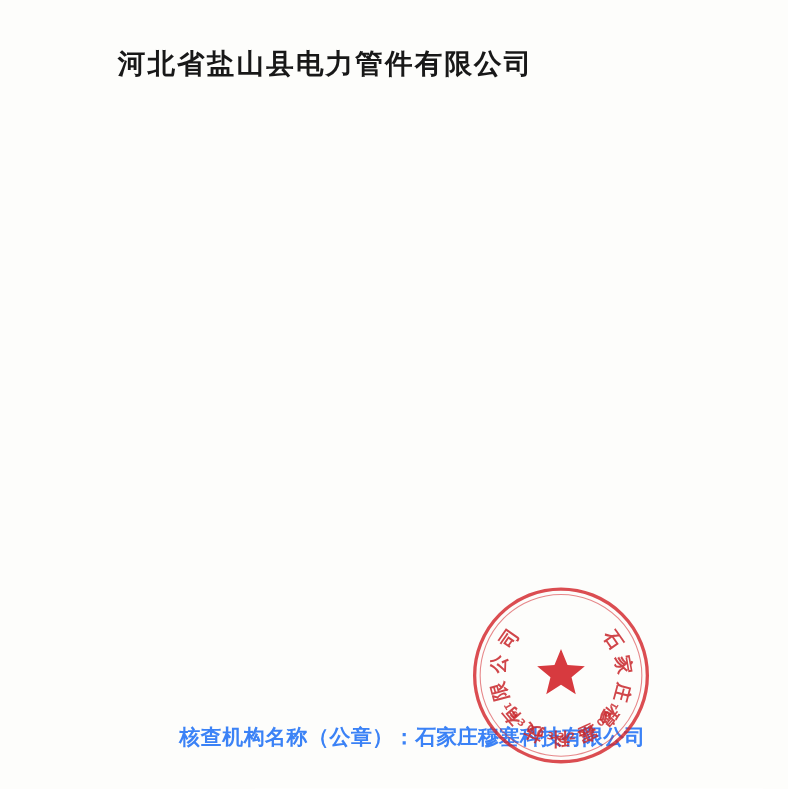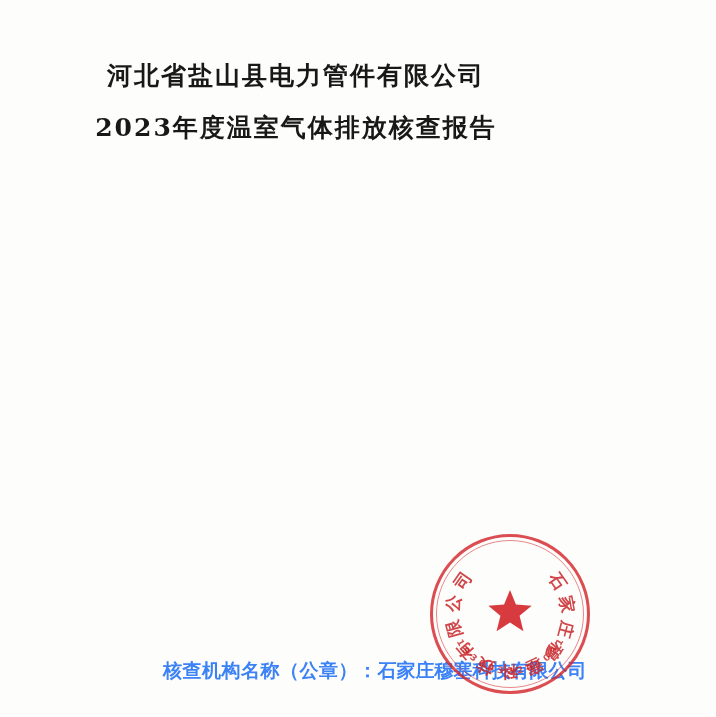--- a/index.html
+++ b/index.html
@@ -16,21 +16,21 @@
   .page {
     position: relative;
     width: 716px;
     height: 717px;
     background: #fdfdfb;
     box-sizing: border-box;
     overflow: hidden;
   }
   .title-block {
     position: absolute;
-    top: 50px;
+    top: 32px;
     left: 0;
     width: 592px;
     text-align: center;
   }
   .title-line {
     font-family: "DejaVu Serif", "Liberation Serif", serif;
     font-weight: bold;
     font-size: 25px;
     letter-spacing: 2px;
     color: #181818;
@@ -115,21 +115,20 @@
     transform-origin: 0 0;
   }
 </style>
 </head>
 <body>
 
 <div class="page">
 
   <div class="title-block">
     <div class="title-line">河北省盐山县电力管件有限公司</div>
-    <div class="title-line">2023年度温室气体排放核查报告</div>
   </div>
 
   <div class="footer-block">
     <div class="footer-row">
       <span>核查机构名称（公章）：</span><span class="value">石家庄穆塞科技有限公司</span>
     </div>
   </div>
 
   <div class="seal">
     <div class="seal-ring"></div>

